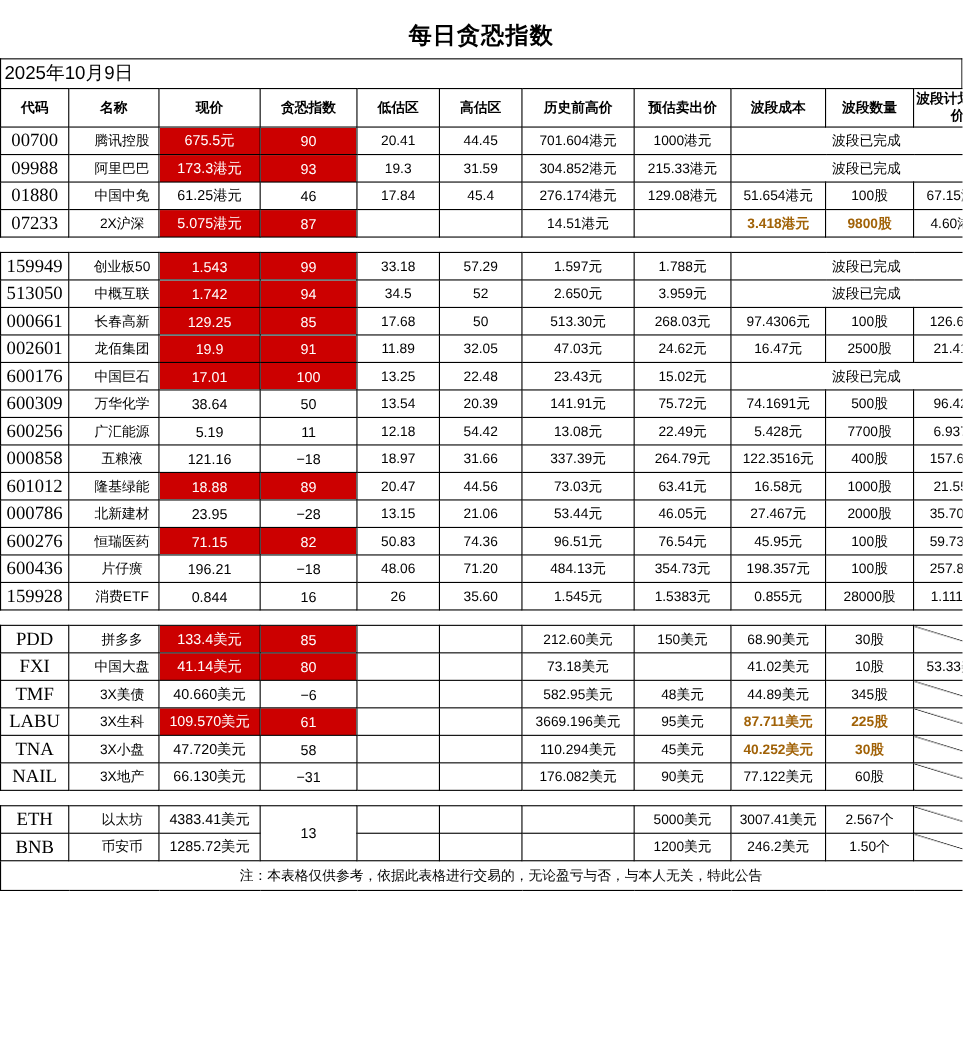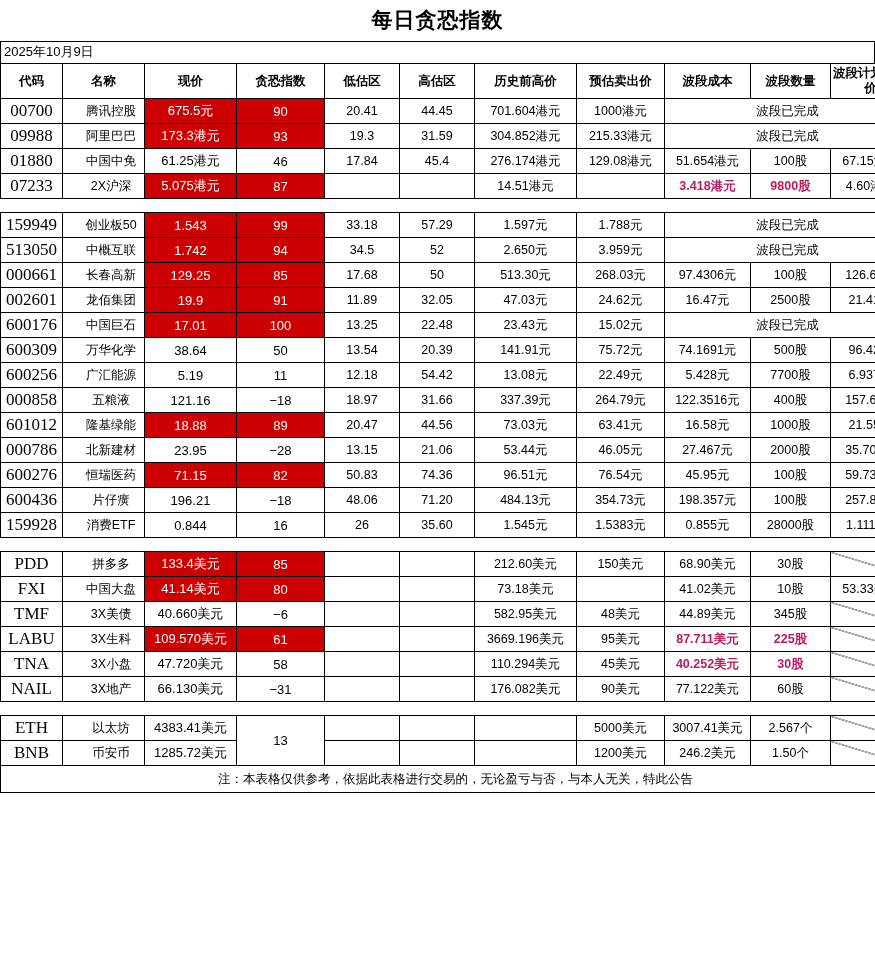--- a/index.html
+++ b/index.html
@@ -10,23 +10,24 @@
     color:#000;
   }
   #sheet{width:875px;height:961px;position:relative;box-sizing:border-box;}
   .title{
     text-align:center;
     font-size:21px;
     font-weight:bold;
     padding:6px 0 7px 0;
     letter-spacing:1px;
     font-family:"Liberation Serif","DejaVu Serif",serif;
+    margin-top:12px;
   }
   .datebar{
-    font-size:13px;
+    font-size:17px;
     padding:1px 0 2px 3px;
     border-top:1px solid #000;
     border-left:1px solid #000;
     border-right:1px solid #000;
   }
   table{
     border-collapse:collapse;
     width:873px;
     margin:0 auto;
     table-layout:fixed;
@@ -46,21 +47,21 @@
     font-size:12.5px;
     height:34px;
     line-height:15px;
     white-space:normal;
   }
   td.code{font-size:17px;font-family:"Liberation Serif","DejaVu Serif",serif;text-align:center;}
   td.name{font-size:12.5px;padding-left:17px;}
   td.num{font-weight:normal;font-size:13px;}
   td.plain{font-size:12.5px;}
   .hl{background:#cc0000;color:#ffffff;font-weight:bold;}
-  .green{color:#be185d;font-weight:bold;}
+  .green{color:#a16207;font-weight:bold;}
   .spacer td{border:none;height:13px;}
   .spacer{background:#fff;}
   .note{
     text-align:center;
     font-size:12.5px;
     height:26px;
   }
   .diag{
     position:relative;
     background-image:linear-gradient(to top right, transparent calc(50% - 0.6px), #000 50%, transparent calc(50% + 0.6px));

